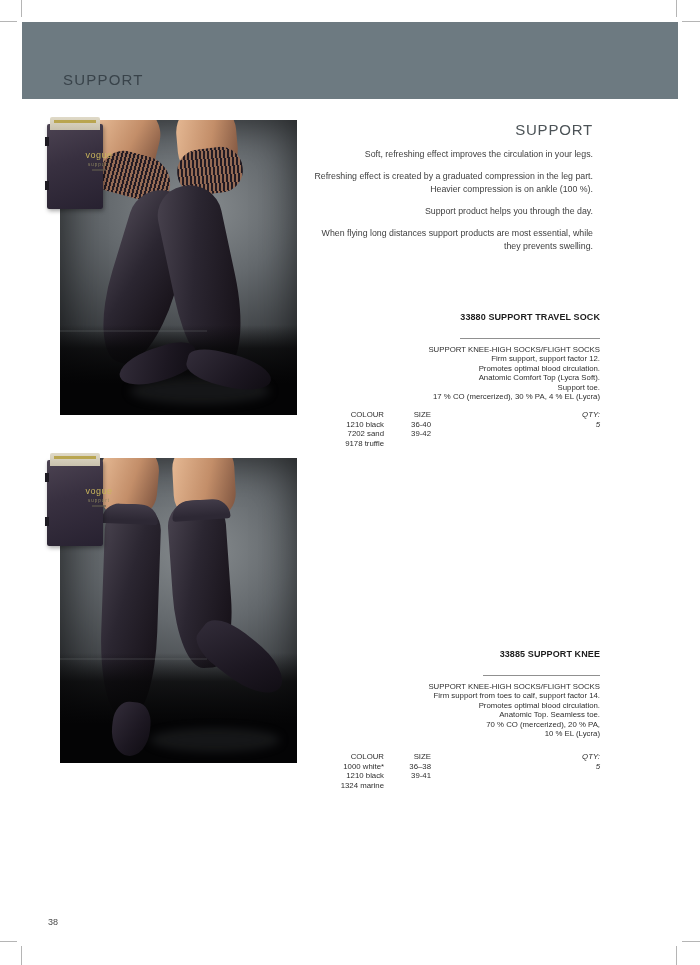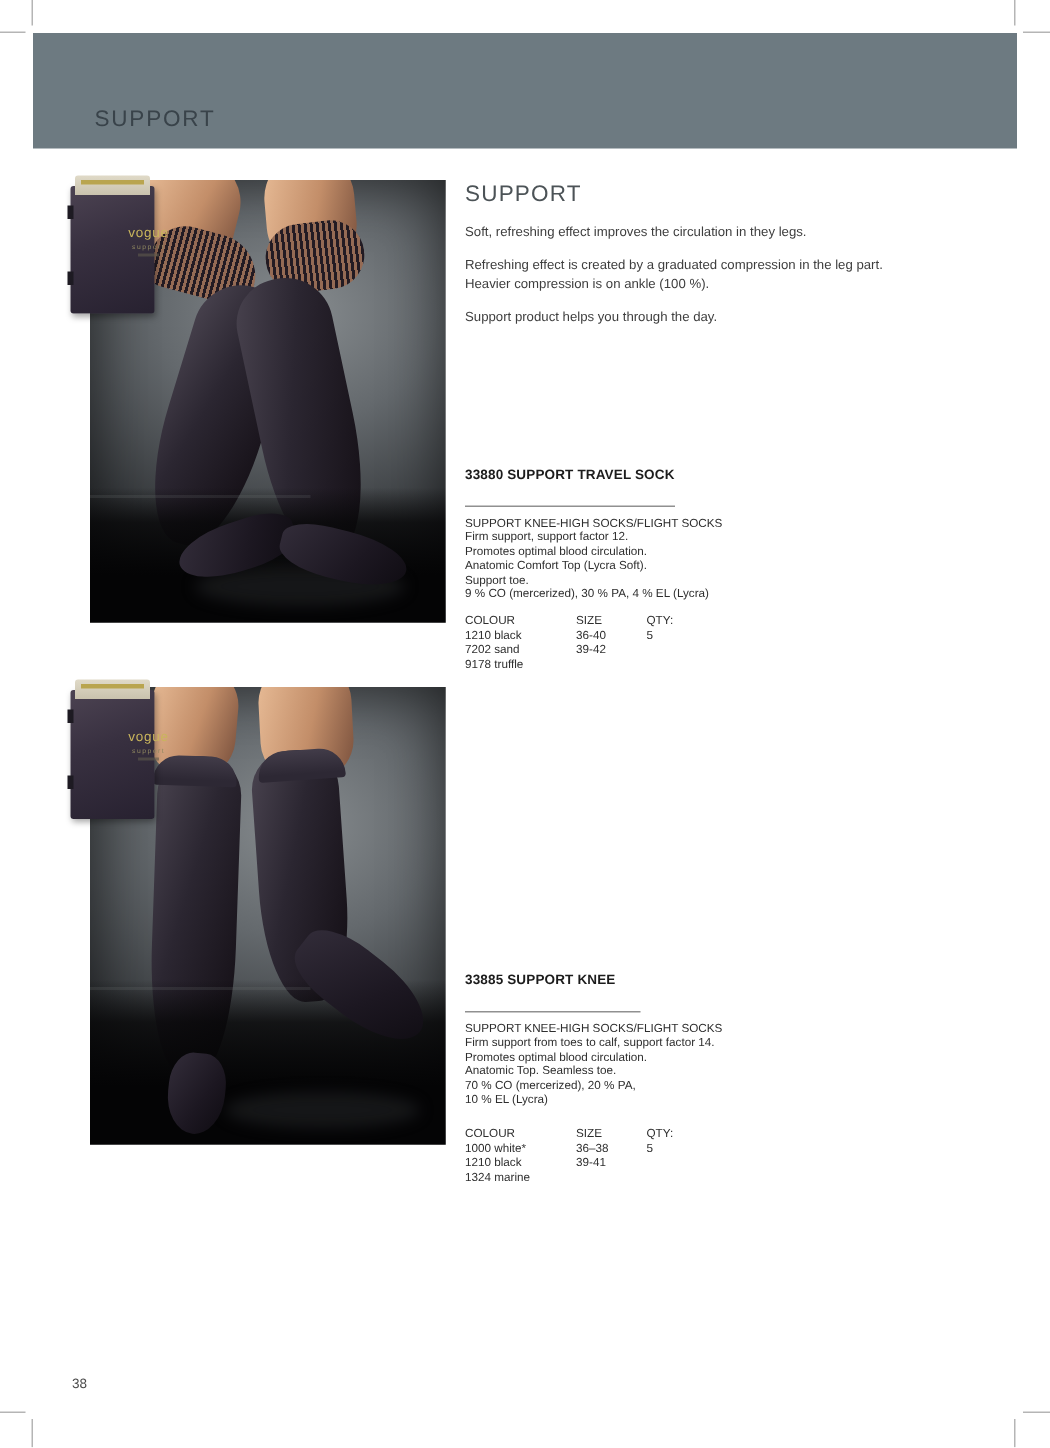--- a/index.html
+++ b/index.html
@@ -1,18 +1,18 @@
 <!DOCTYPE html>
 <html><head>
 <meta charset="utf-8">
 <style>
   * { margin:0; padding:0; box-sizing:border-box; }
   html,body { background:#ffffff; }
   body { font-family:"Liberation Sans", sans-serif; }
-  .page { position:relative; width:700px; height:965px; background:#ffffff; overflow:hidden; }
+  .page { position:relative; width:700px; height:965px; background:#ffffff; overflow:hidden;text-align:right; }
 
   
   .crop { position:absolute; background:#b5b5b5; }
   .cm-tl-v { left:21px; top:0; width:1px; height:17px; }
   .cm-tl-h { left:0; top:21px; width:17px; height:1px; }
   .cm-tr-v { left:676px; top:0; width:1px; height:17px; }
   .cm-tr-h { left:682px; top:21px; width:18px; height:1px; }
   .cm-bl-v { left:21px; top:946px; width:1px; height:19px; }
   .cm-bl-h { left:0; top:941px; width:17px; height:1px; }
   .cm-br-v { left:676px; top:946px; width:1px; height:19px; }
@@ -98,21 +98,21 @@
   .info-2 { top:643px; }
   .prod-title { display:inline-block; font-size:9px; font-weight:bold; color:#1c1c1c;
     letter-spacing:0.1px; padding-bottom:16px; border-bottom:1px solid #909090; min-width:117px; }
   .desc { margin-top:6px; }
   .desc div { font-size:7.8px; line-height:9.4px; color:#2e2e2e; }
   .spec-table { margin-top:9px; }
   .info-2 .spec-table { margin-top:14px; }
   .trow { display:flex; font-size:7.8px; line-height:9.4px; color:#2e2e2e; }
   .trow .c1 { width:74px; }
   .trow .c2 { width:47px; }
-  .trow .c3 { flex:1; }
+  .trow .c3 { flex:1;font-style:italic; }
 
   .page-number { position:absolute; left:48px; top:917px; font-size:9px; color:#4a4a4a; }
 </style>
 </head>
 <body>
 
 <div class="page">
 
   <div class="crop cm-tl-v"></div>
   <div class="crop cm-tl-h"></div>
@@ -150,34 +150,35 @@
     <div class="pkg-notch n2"></div>
     <div class="pkg-label">
       <div class="pkg-brand">vogue</div>
       <div class="pkg-range">support</div>
       <div class="pkg-subline"></div>
     </div>
   </div>
 
   <div class="intro">
     <h2 class="intro-title">SUPPORT</h2>
-    <p>Soft, refreshing effect improves the circulation in they legs.</p>
+    <p>Soft, refreshing effect improves the circulation in your legs.</p>
     <p>Refreshing effect is created by a graduated compression in the leg part. Heavier compression is on ankle (100 %).</p>
     <p>Support product helps you through the day.</p>
+    <p>When flying long distances support products are most essential, while they prevents swelling.</p>
   </div>
 
   <div class="info info-1">
     <h3 class="prod-title">33880 SUPPORT TRAVEL SOCK</h3>
     <div class="desc">
       <div>SUPPORT KNEE-HIGH SOCKS/FLIGHT SOCKS</div>
       <div>Firm support, support factor 12.</div>
       <div>Promotes optimal blood circulation.</div>
       <div>Anatomic Comfort Top (Lycra Soft).</div>
       <div>Support toe.</div>
-      <div>9 % CO (mercerized), 30 % PA,  4 % EL (Lycra)</div>
+      <div>17 % CO (mercerized), 30 % PA,  4 % EL (Lycra)</div>
     </div>
     <div class="spec-table">
       <div class="trow">
         <span class="c1">COLOUR</span>
         <span class="c2">SIZE</span>
         <span class="c3">QTY:</span>
       </div>
       <div class="trow">
         <span class="c1">1210 black</span>
         <span class="c2">36-40</span>

